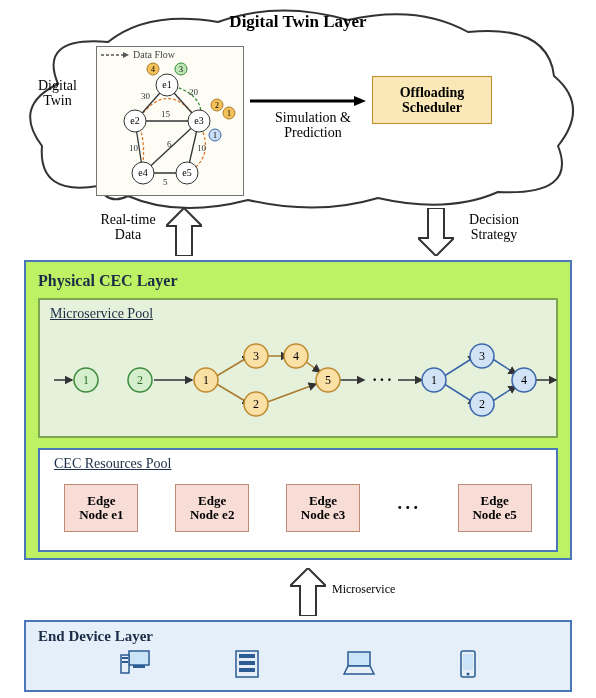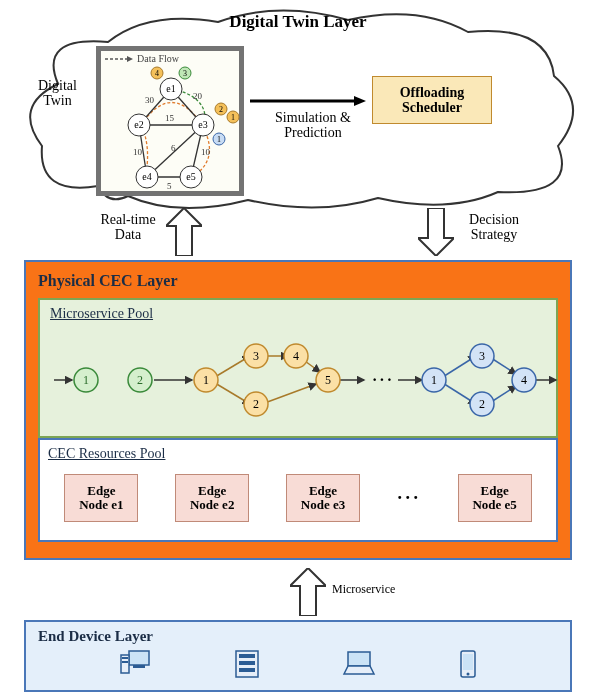--- a/index.html
+++ b/index.html
@@ -32,21 +32,21 @@
     font-size: 14px;
     text-align: center;
     line-height: 1.1;
   }
 
   .graph-box {
     position: absolute;
     left: 78px; top: 40px;
     width: 148px; height: 150px;
     background: #fdfdf6;
-    border: 5px solid #737373;
+    border: 1px solid #737373;
   }
 
   .sim-pred {
     position: absolute;
     left: 240px; top: 104px;
     width: 110px;
     font-size: 14px;
     text-align: center;
     line-height: 1.1;
   }
@@ -100,21 +100,21 @@
     position: absolute;
     left: 332px; top: 582px;
     font-size: 12px;
   }
 
   
   .phys-layer {
     position: absolute;
     left: 24px; top: 260px;
     width: 548px; height: 300px;
-    background: #f97316;
+    background: #bef264;
     border: 2px solid #4a77b8;
     padding: 10px 12px 12px 12px;
   }
   .section-title {
     font-weight: bold;
     font-size: 16px;
     color: #1b2d46;
     margin-bottom: 8px;
   }
 
@@ -132,26 +132,26 @@
     color: #1b2d46;
     text-decoration: underline;
   }
   .micro-svg {
     position: absolute;
     left: 0; top: 22px;
     width: 520px; height: 112px;
   }
 
   .cec-pool {
-    margin-top: 0;
+    margin-top: 10px;
     width: 100%;
     height: 104px;
     background: #fff;
     border: 2px solid #4a77b8;
-    padding: 6px 10px 6px 8px;
+    padding: 6px 10px 6px 14px;
     position: relative;
   }
   .edge-row {
     position: absolute;
     left: 0; right: 0; top: 34px;
     display: flex;
     align-items: center;
     justify-content: space-around;
     padding: 0 6px;
     font-family: Liberation Serif, serif;

